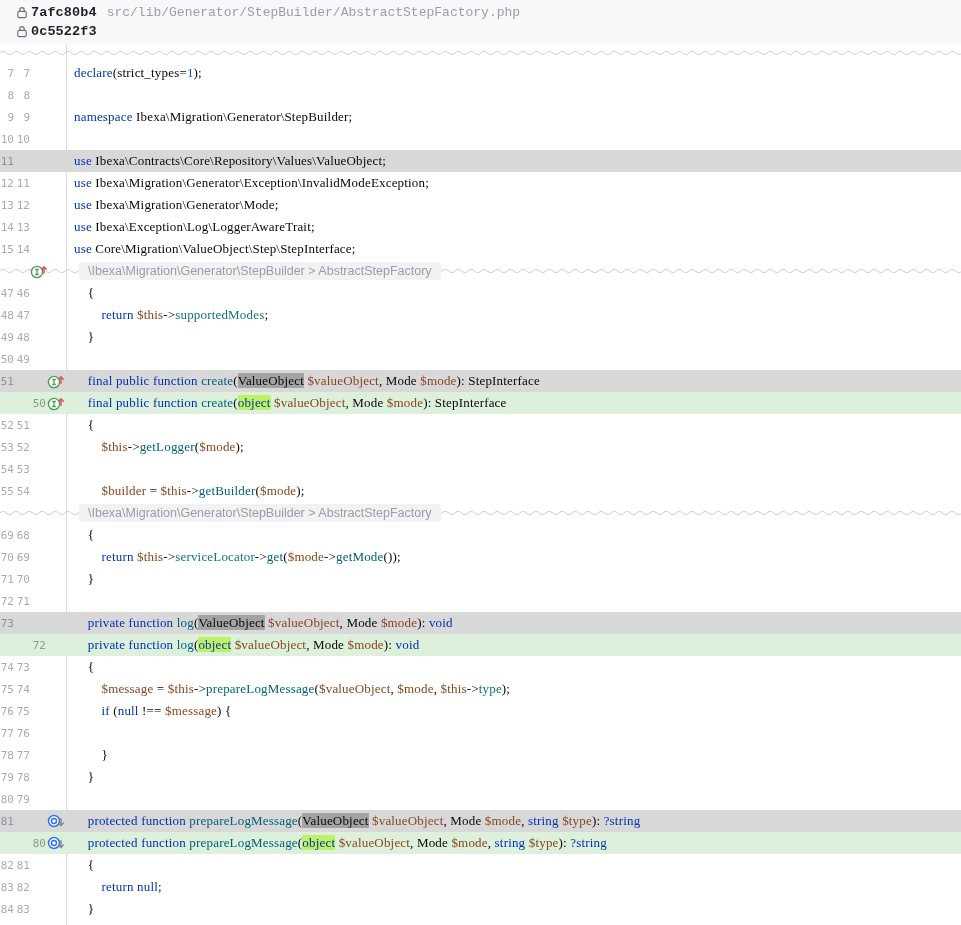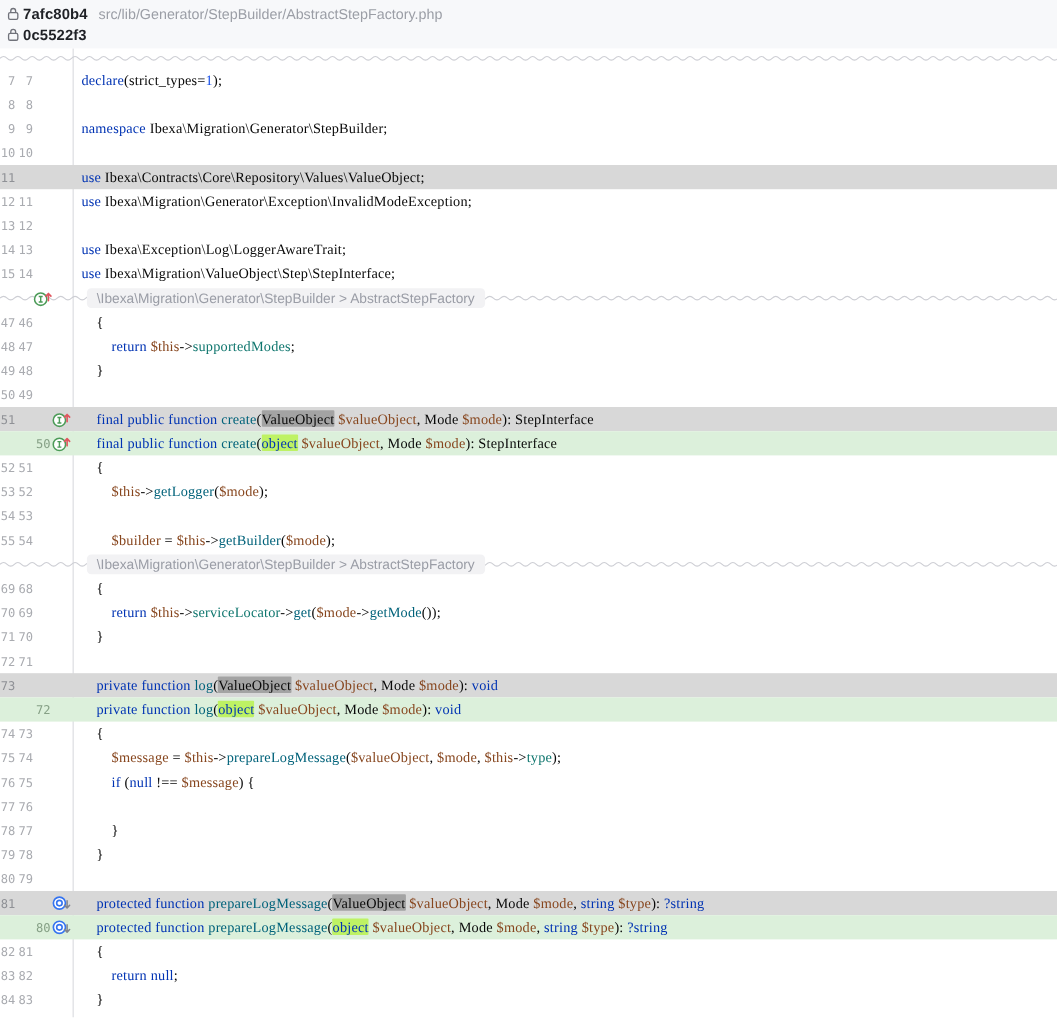--- a/index.html
+++ b/index.html
@@ -7,21 +7,21 @@
     width:961px;height:925px;position:relative;overflow:hidden;background:#ffffff;
     font-family:"Liberation Sans",sans-serif;
   }
   
   .cut{position:absolute;top:0;}
   .cut1{left:480px;width:50px;height:5px;background:#dbdce8;border-radius:0 0 5px 5px;}
   .cut2{left:536px;width:20px;height:4px;background:#e4e5ec;border-radius:0 0 4px 4px;}
 
   
   .hdr{position:absolute;left:0;top:0;width:100%;height:44px;background:#f7f8fa;z-index:3;}
-  .hrow{display:flex;align-items:center;height:19px;padding-left:6px;}
+  .hrow{display:flex;align-items:center;height:19px;padding-left:16px;font-family:Liberation Mono, monospace;}
   .hrow:first-child{margin-top:3px;}
   .lock{width:12px;height:13px;flex:none;margin-right:3px;display:flex;align-items:center;}
   .hash{font-size:13.5px;font-weight:700;color:#1f2126;letter-spacing:.1px;}
   .fpath{font-size:13px;color:#9b9ea6;margin-left:10px;}
 
   
   .diff{position:absolute;left:0;top:44px;width:100%;}
   .vline{position:absolute;left:66px;top:44px;bottom:0;width:1px;background:#d9dade;z-index:1;}
 
   .row{position:relative;height:22px;display:flex;align-items:center;z-index:2;
@@ -127,34 +127,35 @@
       <span class="n n2">11</span>
       <span class="n n3"></span>
       <span class="gi"></span>
       <span class="code"><span class="tk-k">use</span><span class="tk-p"> Ibexa\Migration\Generator\Exception\InvalidModeException;</span></span>
     </div>
     <div class="row">
       <span class="n n1">13</span>
       <span class="n n2">12</span>
       <span class="n n3"></span>
       <span class="gi"></span>
+      <span class="code"><span class="tk-k">use</span><span class="tk-p"> Ibexa\Migration\Generator\Mode;</span></span>
     </div>
     <div class="row">
       <span class="n n1">14</span>
       <span class="n n2">13</span>
       <span class="n n3"></span>
       <span class="gi"></span>
       <span class="code"><span class="tk-k">use</span><span class="tk-p"> Ibexa\Exception\Log\LoggerAwareTrait;</span></span>
     </div>
     <div class="row">
       <span class="n n1">15</span>
       <span class="n n2">14</span>
       <span class="n n3"></span>
       <span class="gi"></span>
-      <span class="code"><span class="tk-k">use</span><span class="tk-p"> Ibexa\Migration\ValueObject\Step\StepInterface;</span></span>
+      <span class="code"><span class="tk-k">use</span><span class="tk-p"> Core\Migration\ValueObject\Step\StepInterface;</span></span>
     </div>
     <div class="row sep">
       <svg class="wavy" width="961" height="10" viewBox="0 0 961 10">
         <path d="M0 5 Q 3.25 1.8 6.5 5 Q 9.75 8.2 13 5 Q 16.25 1.8 19.5 5 Q 22.75 8.2 26 5 Q 29.25 1.8 32.5 5 Q 35.75 8.2 39 5 Q 42.25 1.8 45.5 5 Q 48.75 8.2 52 5 Q 55.25 1.8 58.5 5 Q 61.75 8.2 65 5 Q 68.25 1.8 71.5 5 Q 74.75 8.2 78 5 Q 81.25 1.8 84.5 5 Q 87.75 8.2 91 5 Q 94.25 1.8 97.5 5 Q 100.75 8.2 104 5 Q 107.25 1.8 110.5 5 Q 113.75 8.2 117 5 Q 120.25 1.8 123.5 5 Q 126.75 8.2 130 5 Q 133.25 1.8 136.5 5 Q 139.75 8.2 143 5 Q 146.25 1.8 149.5 5 Q 152.75 8.2 156 5 Q 159.25 1.8 162.5 5 Q 165.75 8.2 169 5 Q 172.25 1.8 175.5 5 Q 178.75 8.2 182 5 Q 185.25 1.8 188.5 5 Q 191.75 8.2 195 5 Q 198.25 1.8 201.5 5 Q 204.75 8.2 208 5 Q 211.25 1.8 214.5 5 Q 217.75 8.2 221 5 Q 224.25 1.8 227.5 5 Q 230.75 8.2 234 5 Q 237.25 1.8 240.5 5 Q 243.75 8.2 247 5 Q 250.25 1.8 253.5 5 Q 256.75 8.2 260 5 Q 263.25 1.8 266.5 5 Q 269.75 8.2 273 5 Q 276.25 1.8 279.5 5 Q 282.75 8.2 286 5 Q 289.25 1.8 292.5 5 Q 295.75 8.2 299 5 Q 302.25 1.8 305.5 5 Q 308.75 8.2 312 5 Q 315.25 1.8 318.5 5 Q 321.75 8.2 325 5 Q 328.25 1.8 331.5 5 Q 334.75 8.2 338 5 Q 341.25 1.8 344.5 5 Q 347.75 8.2 351 5 Q 354.25 1.8 357.5 5 Q 360.75 8.2 364 5 Q 367.25 1.8 370.5 5 Q 373.75 8.2 377 5 Q 380.25 1.8 383.5 5 Q 386.75 8.2 390 5 Q 393.25 1.8 396.5 5 Q 399.75 8.2 403 5 Q 406.25 1.8 409.5 5 Q 412.75 8.2 416 5 Q 419.25 1.8 422.5 5 Q 425.75 8.2 429 5 Q 432.25 1.8 435.5 5 Q 438.75 8.2 442 5 Q 445.25 1.8 448.5 5 Q 451.75 8.2 455 5 Q 458.25 1.8 461.5 5 Q 464.75 8.2 468 5 Q 471.25 1.8 474.5 5 Q 477.75 8.2 481 5 Q 484.25 1.8 487.5 5 Q 490.75 8.2 494 5 Q 497.25 1.8 500.5 5 Q 503.75 8.2 507 5 Q 510.25 1.8 513.5 5 Q 516.75 8.2 520 5 Q 523.25 1.8 526.5 5 Q 529.75 8.2 533 5 Q 536.25 1.8 539.5 5 Q 542.75 8.2 546 5 Q 549.25 1.8 552.5 5 Q 555.75 8.2 559 5 Q 562.25 1.8 565.5 5 Q 568.75 8.2 572 5 Q 575.25 1.8 578.5 5 Q 581.75 8.2 585 5 Q 588.25 1.8 591.5 5 Q 594.75 8.2 598 5 Q 601.25 1.8 604.5 5 Q 607.75 8.2 611 5 Q 614.25 1.8 617.5 5 Q 620.75 8.2 624 5 Q 627.25 1.8 630.5 5 Q 633.75 8.2 637 5 Q 640.25 1.8 643.5 5 Q 646.75 8.2 650 5 Q 653.25 1.8 656.5 5 Q 659.75 8.2 663 5 Q 666.25 1.8 669.5 5 Q 672.75 8.2 676 5 Q 679.25 1.8 682.5 5 Q 685.75 8.2 689 5 Q 692.25 1.8 695.5 5 Q 698.75 8.2 702 5 Q 705.25 1.8 708.5 5 Q 711.75 8.2 715 5 Q 718.25 1.8 721.5 5 Q 724.75 8.2 728 5 Q 731.25 1.8 734.5 5 Q 737.75 8.2 741 5 Q 744.25 1.8 747.5 5 Q 750.75 8.2 754 5 Q 757.25 1.8 760.5 5 Q 763.75 8.2 767 5 Q 770.25 1.8 773.5 5 Q 776.75 8.2 780 5 Q 783.25 1.8 786.5 5 Q 789.75 8.2 793 5 Q 796.25 1.8 799.5 5 Q 802.75 8.2 806 5 Q 809.25 1.8 812.5 5 Q 815.75 8.2 819 5 Q 822.25 1.8 825.5 5 Q 828.75 8.2 832 5 Q 835.25 1.8 838.5 5 Q 841.75 8.2 845 5 Q 848.25 1.8 851.5 5 Q 854.75 8.2 858 5 Q 861.25 1.8 864.5 5 Q 867.75 8.2 871 5 Q 874.25 1.8 877.5 5 Q 880.75 8.2 884 5 Q 887.25 1.8 890.5 5 Q 893.75 8.2 897 5 Q 900.25 1.8 903.5 5 Q 906.75 8.2 910 5 Q 913.25 1.8 916.5 5 Q 919.75 8.2 923 5 Q 926.25 1.8 929.5 5 Q 932.75 8.2 936 5 Q 939.25 1.8 942.5 5 Q 945.75 8.2 949 5 Q 952.25 1.8 955.5 5 Q 958.75 8.2 962 5" fill="none" stroke="#cdced4" stroke-width="1"></path>
       </svg>
       <span class="sep-icon"><svg width="18" height="16" viewBox="0 0 18 16">
           <circle cx="7" cy="9" r="5.6" fill="#ffffff" stroke="#4c9b58" stroke-width="1.4"></circle>
           <path d="M5.2 6.5 H8.8 M7 6.5 V11.5 M5.2 11.5 H8.8" stroke="#4c9b58" stroke-width="1.3" fill="none"></path>
           <path d="M14 10.3 V4 M11.7 6.2 L14 3.8 L16.3 6.2" stroke="#e0565f" stroke-width="1.5" fill="none" stroke-linecap="round" stroke-linejoin="round"></path>
         </svg></span>

